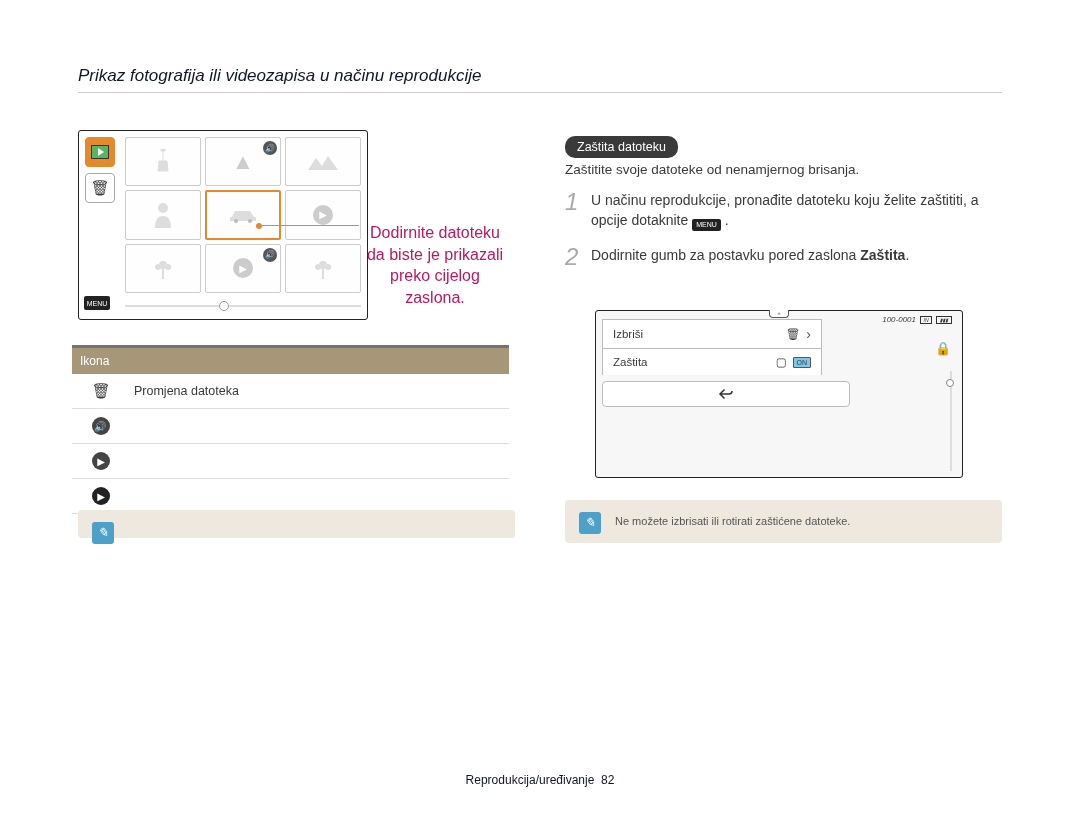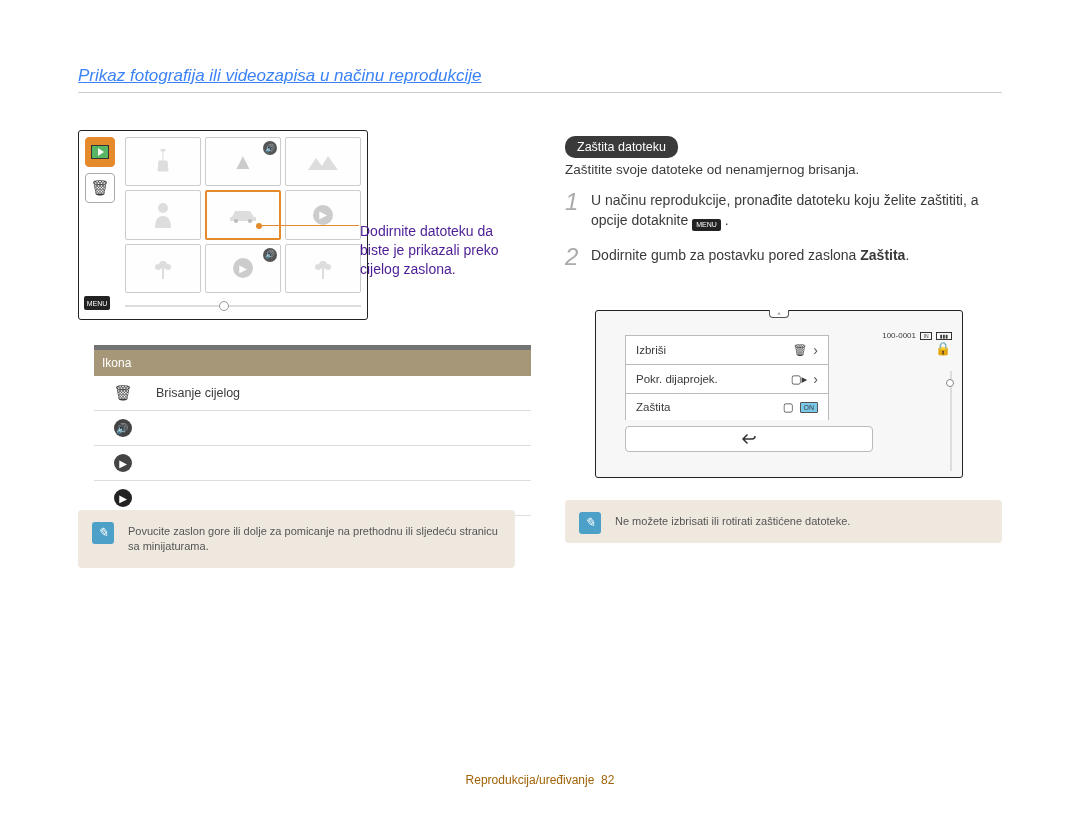--- a/index.html
+++ b/index.html
@@ -1,17 +1,17 @@
 <!DOCTYPE html>
 <html><head>
 <meta charset="utf-8">
 <style>
   * { box-sizing: border-box; margin: 0; padding: 0; }
   body { font-family: Arial, Helvetica, sans-serif; background: #fff; width: 1080px; height: 815px; position: relative; color: #3a3a3a; }
-  .page-title { position: absolute; left: 78px; top: 66px; font-size: 17px; color: #3b82f6; font-style: italic; text-decoration: underline; }
+  .page-title { position: absolute; left: 78px; top: 66px; font-size: 17px; color: #0f172a; font-style: italic; }
   .title-underline { position: absolute; left: 78px; top: 92px; width: 924px; height: 1px; background: #ccc; }
 
   
   .thumb-panel { position: absolute; left: 78px; top: 130px; width: 290px; height: 190px; border: 1.5px solid #222; border-radius: 3px; background: #fff; }
   .sidebar-left { position: absolute; left: 6px; top: 6px; width: 34px; }
   .sb-btn { width: 30px; height: 30px; border-radius: 4px; border: 1px solid #aaa; display: flex; align-items: center; justify-content: center; margin-bottom: 6px; background: #fff; }
   .sb-gallery { background: #e58a2b; border-color: #e58a2b; }
   .sb-gallery-inner { width: 18px; height: 14px; background: #57b563; border: 1px solid #333; display: flex; align-items: center; justify-content: center; }
   .sb-gallery-inner::after { content: ""; border-left: 6px solid #fff; border-top: 4px solid transparent; border-bottom: 4px solid transparent; margin-left: 2px; }
   .menu-btn { position: absolute; left: 84px; top: 296px; width: 26px; height: 14px; background: #222; color: #fff; font-size: 7px; display: flex; align-items: center; justify-content: center; border-radius: 2px; }
@@ -20,24 +20,24 @@
   .cell { border: 1px solid #ccc; border-radius: 2px; background: #fefefe; display: flex; align-items: center; justify-content: center; color: #ccc; font-size: 22px; position: relative; }
   .cell.sel { border: 2px solid #e58a2b; }
   .cell-audio { position: absolute; top: 3px; right: 3px; width: 14px; height: 14px; border-radius: 50%; background: #555; color: #fff; font-size: 8px; display: flex; align-items: center; justify-content: center; }
   .cell-play { width: 20px; height: 20px; border-radius: 50%; background: #ccc; color: #fff; display: flex; align-items: center; justify-content: center; font-size: 10px; }
   .thumb-scroll { position: absolute; left: 46px; right: 6px; bottom: 6px; height: 14px; }
   .scroll-track { position: absolute; left: 0; right: 0; top: 6px; height: 2px; background: #ddd; }
   .scroll-handle { position: absolute; left: 40%; top: 2px; width: 10px; height: 10px; border-radius: 50%; background: #fff; border: 1px solid #999; }
 
   .callout-line { position: absolute; background: #e58a2b; }
   .callout-dot { position: absolute; width: 6px; height: 6px; border-radius: 50%; background: #e58a2b; }
-  .callout-text { position: absolute; left: 360px; top: 222px; width: 150px; font-size: 14px; color: #4c1d95; line-height: 1.35; }
-
-  
-  .tbl { position: absolute; left: 94px; top: 345px; width: 437px; border-top: 5px solid #737373; }
+  .callout-text { position: absolute; left: 360px; top: 222px; width: 150px; font-size: 16px; color: #be185d; line-height: 1.35; text-align: center; }
+
+  
+  .tbl { position: absolute; left: 72px; top: 345px; width: 437px; border-top: 3px solid #737373; }
   .tbl-head { display: flex; background: #a79779; color: #fff; font-size: 12px; }
   .th1 { width: 58px; padding: 6px 8px; }
   .th2 { flex: 1; padding: 6px 8px; }
   .trow { display: flex; border-bottom: 1px solid #ddd; font-size: 12.5px; align-items: center; }
   .td1 { width: 58px; padding: 8px 0; display: flex; align-items: center; justify-content: center; }
   .td2 { flex: 1; padding: 8px 4px; }
   .circ { width: 18px; height: 18px; border-radius: 50%; background: #444; color: #fff; display: flex; align-items: center; justify-content: center; font-size: 10px; }
 
   
   .note { position: absolute; background: #eee8df; border-radius: 4px; padding: 14px 14px 14px 50px; font-size: 11px; color: #555; line-height: 1.35; }
@@ -48,36 +48,36 @@
   .intro { position: absolute; left: 565px; top: 162px; font-size: 13.5px; color: #3a3a3a; }
   .steps { position: absolute; left: 565px; top: 190px; width: 430px; }
   .step { display: flex; margin-bottom: 14px; }
   .step-num { font-size: 24px; font-style: italic; color: #aaa; width: 26px; line-height: 1; }
   .step-text { flex: 1; font-size: 14px; line-height: 1.45; }
   .inline-icon { display: inline-block; vertical-align: -2px; background: #222; color: #fff; font-size: 7px; padding: 1px 4px; border-radius: 2px; }
 
   
   .mini-screen { position: absolute; left: 595px; top: 310px; width: 368px; height: 168px; border: 1.5px solid #222; border-radius: 3px; background: #f7f7f7; }
   .ms-tab { position: absolute; left: 50%; top: -1px; transform: translateX(-50%); width: 20px; height: 8px; border: 1px solid #555; border-top: none; border-radius: 0 0 4px 4px; background: #fff; display: flex; align-items: center; justify-content: center; font-size: 6px; color: #555; }
-  .ms-left { position: absolute; left: 6px; top: 24px; width: 204px; margin-left: 23px; }
+  .ms-left { position: absolute; left: 6px; top: 8px; width: 220px; }
   .ms-row { display: flex; align-items: center; justify-content: space-between; border: 1px solid #bbb; border-bottom: none; padding: 6px 10px; font-size: 11.5px; background: #fff; }
   .ms-row:last-child { border-bottom: 1px solid #bbb; }
   .ms-right-icons { display: flex; align-items: center; gap: 6px; }
   .toggle-on { background: #7ac9e8; border: 1px solid #555; font-size: 7px; padding: 1px 3px; border-radius: 1px; }
   .chev::after { content: "›"; font-size: 14px; color: #555; }
   .ms-back { margin-top: 6px; width: 248px; height: 26px; border: 1px solid #bbb; border-radius: 4px; background: #fff; display: flex; align-items: center; justify-content: center; }
   .ms-back svg { width: 18px; height: 14px; }
-  .ms-status { position: absolute; right: 10px; top: 20px; font-size: 8px; display: flex; align-items: center; gap: 4px; }
+  .ms-status { position: absolute; right: 10px; top: 4px; font-size: 8px; display: flex; align-items: center; gap: 4px; font-style: italic; }
   .stat-ic { width: 12px; height: 8px; border: 1px solid #333; font-size: 5px; display: flex; align-items: center; justify-content: center; }
   .ms-lock { position: absolute; right: 10px; top: 30px; font-size: 13px; }
   .ms-vscroll { position: absolute; right: 6px; top: 60px; bottom: 6px; width: 10px; }
   .ms-vtrack { position: absolute; left: 4px; top: 0; bottom: 0; width: 2px; background: #ddd; }
   .ms-vhandle { position: absolute; left: 0; top: 8px; width: 8px; height: 8px; border-radius: 50%; border: 1px solid #888; background: #fff; }
 
-  .footer { position: absolute; left: 0; right: 0; bottom: 28px; text-align: center; font-size: 12px; color: #a16207; }
+  .footer { position: absolute; left: 0; right: 0; bottom: 28px; text-align: center; font-size: 12px; color: #0f172a; }
 </style>
 </head>
 <body>
 
 <div class="page-title">Prikaz fotografija ili videozapisa u načinu reprodukcije</div>
 <div class="title-underline"></div>
 
 <div class="thumb-panel">
   <div class="sidebar-left">
     <div class="sb-btn sb-gallery">
@@ -151,42 +151,41 @@
 <div class="callout-text">Dodirnite datoteku da biste je prikazali preko cijelog zaslona.</div>
 
 <div class="tbl">
   <div class="tbl-head">
     <div class="th1">Ikona</div>
   </div>
   <div class="trow">
     <div class="td1">
         <span class="trash-icon">🗑</span>
       </div>
-    <div class="td2">Brisanje cijelog</div>
+    <div class="td2">Promjena datoteka</div>
   </div>
   <div class="trow">
     <div class="td1">
         <div class="circ">🔊</div>
       </div>
   </div>
   <div class="trow">
     <div class="td1">
         <div class="circ">▶</div>
       </div>
   </div>
   <div class="trow">
     <div class="td1">
         <div class="circ" style="background:#222">▶</div>
       </div>
   </div>
 </div>
 
 <div class="note" style="left:78px; top:510px; width:437px;">
   <div class="note-icon">✎</div>
-  <span>Povucite zaslon gore ili dolje za pomicanje na prethodnu ili sljedeću stranicu sa minijaturama.</span>
 </div>
 
 <div class="pill">Zaštita datoteku</div>
 <div class="intro">Zaštitite svoje datoteke od nenamjernog brisanja.</div>
 <div class="steps">
   <div class="step">
     <div class="step-num">1</div>
     <div class="step-text">
       <span>U načinu reprodukcije, pronađite datoteku koju želite zaštititi, a opcije dotaknite </span><span class="inline-icon">MENU</span><span> .</span>
     </div>
@@ -209,27 +208,20 @@
   <div class="ms-lock">🔒</div>
   <div class="ms-left">
     <div class="ms-row">
       <span>Izbriši</span>
       <div class="ms-right-icons">
           <span>🗑</span>
           <span class="chev"></span>
         </div>
     </div>
     <div class="ms-row">
-      <span>Pokr. dijaprojek.</span>
-      <div class="ms-right-icons">
-          <span>▢▸</span>
-          <span class="chev"></span>
-        </div>
-    </div>
-    <div class="ms-row">
       <span>Zaštita</span>
       <div class="ms-right-icons">
           <span>▢</span>
           <span class="toggle-on">ON</span>
         </div>
     </div>
     <div class="ms-back">
       <svg viewBox="0 0 24 16">
           <path d="M10 2 L4 8 L10 14 M4 8 H16 Q20 8 20 4" fill="none" stroke="#333" stroke-width="2"></path>
         </svg>

